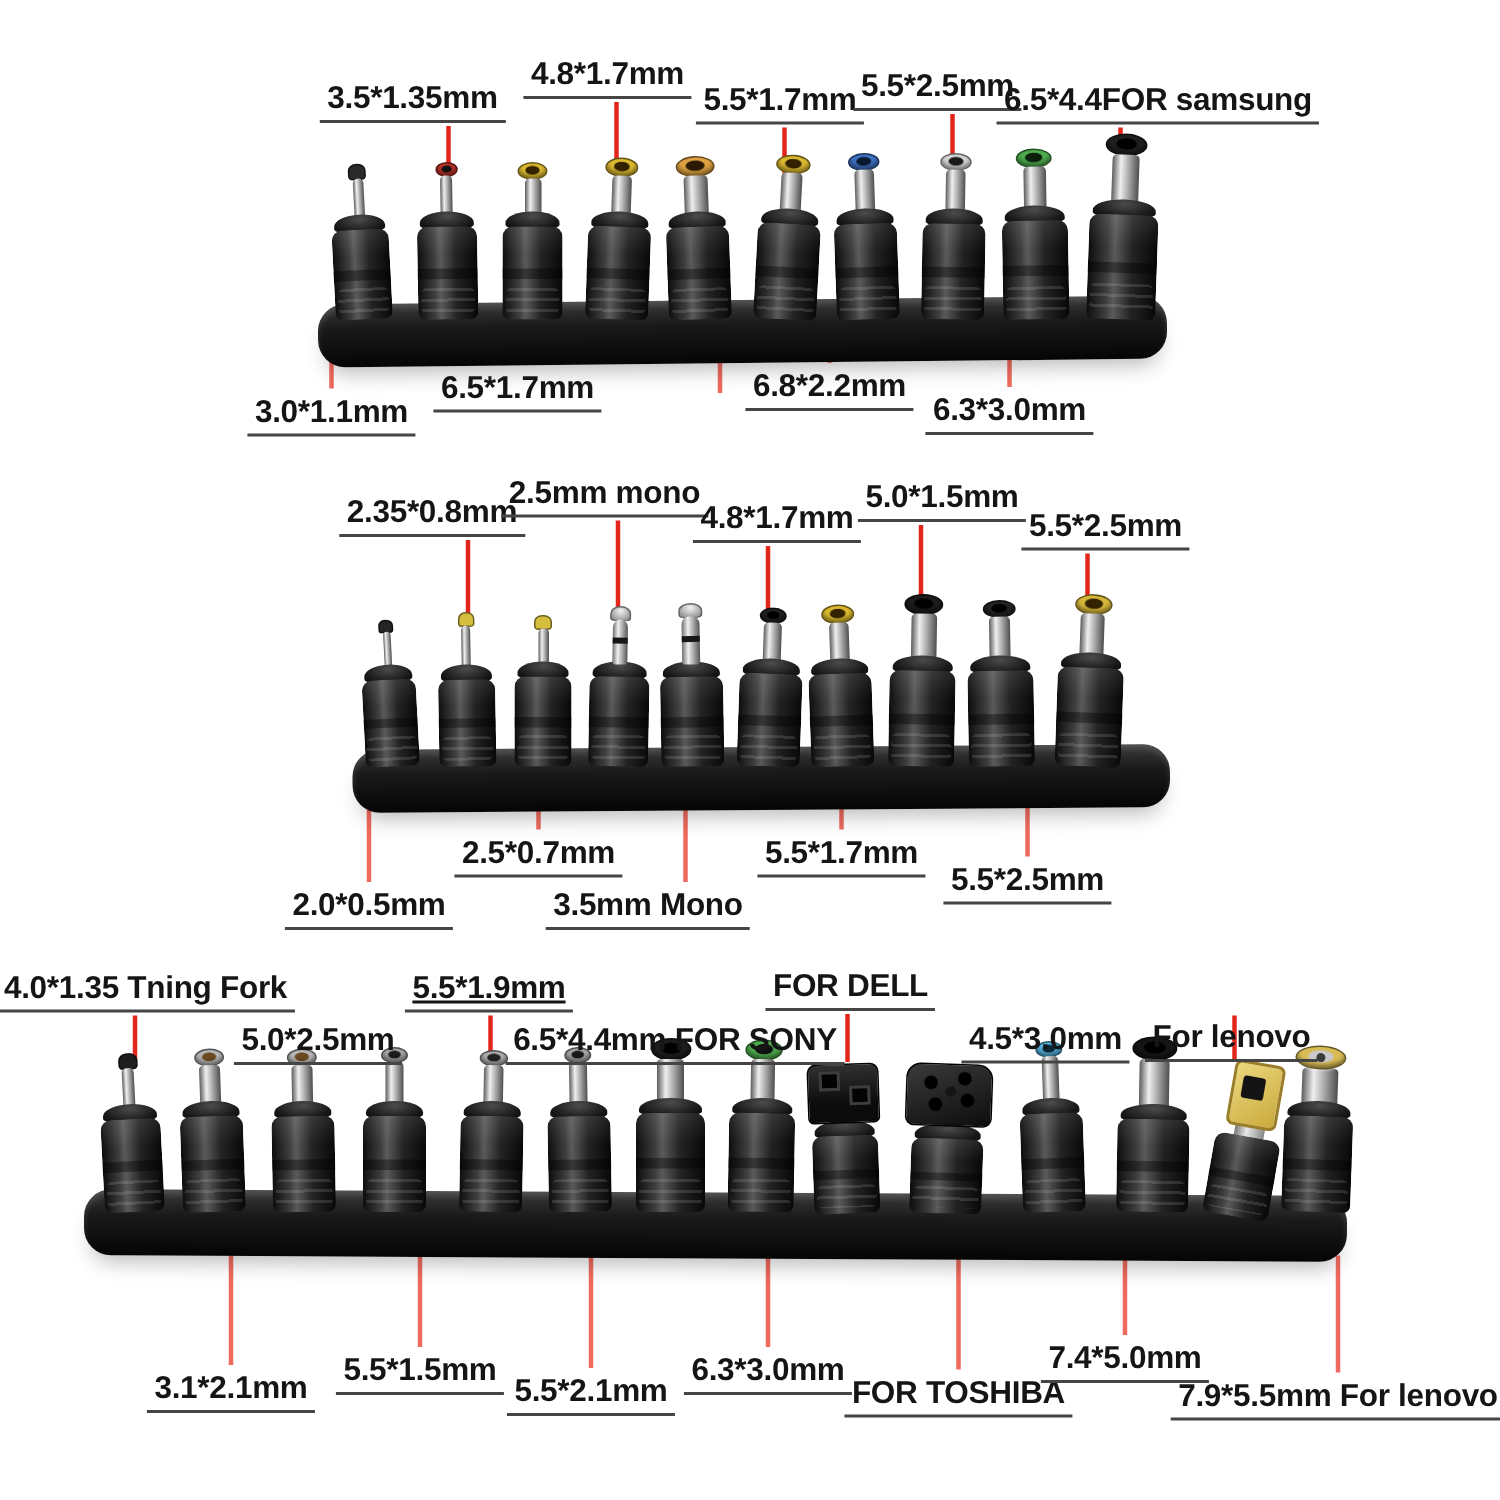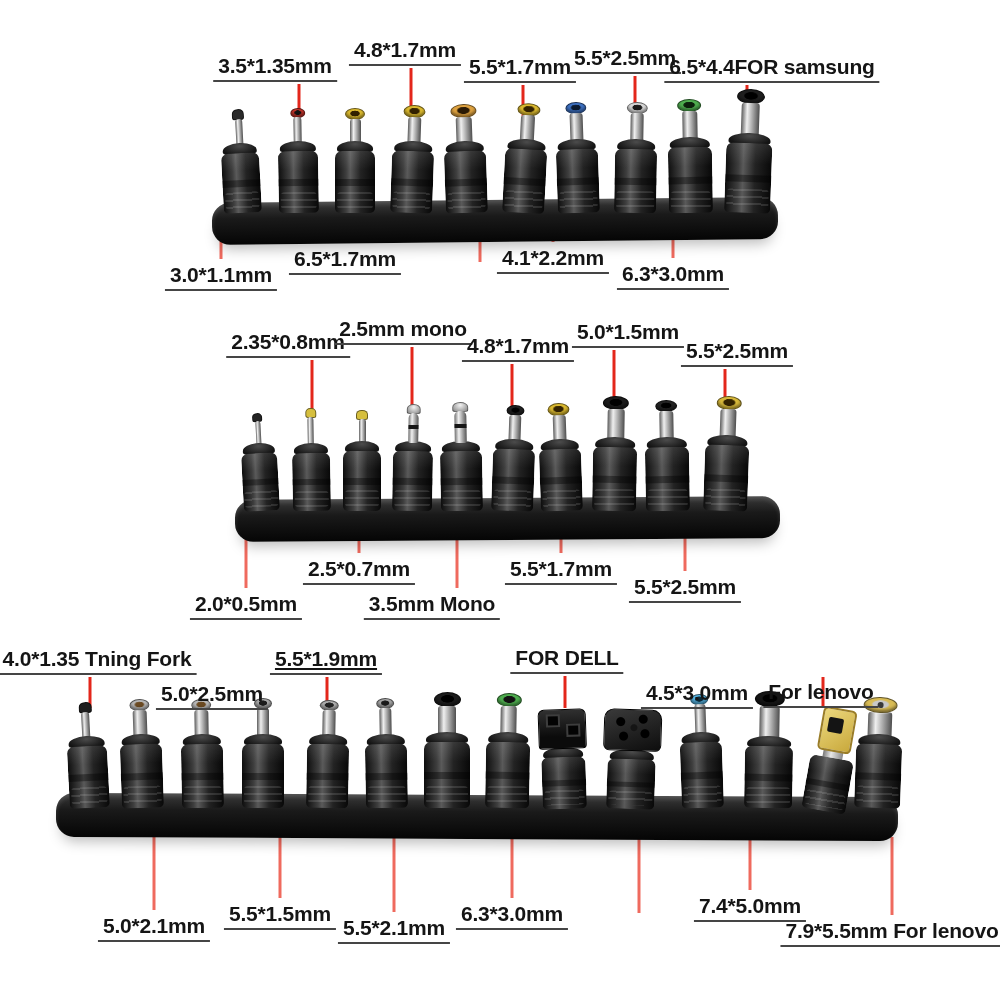--- a/index.html
+++ b/index.html
@@ -153,21 +153,21 @@
       <div class="collar" style="width: 42px; height: 12px;"></div>
       <div class="body" style="width: 46px; height: 70px;"></div>
     </div>
     <div class="label" style="left: 275px; top: 54px;">3.5*1.35mm</div>
     <div class="label" style="left: 405px; top: 38px;">4.8*1.7mm</div>
     <div class="label" style="left: 520px; top: 55px;">5.5*1.7mm</div>
     <div class="label" style="left: 625px; top: 46px;">5.5*2.5mm</div>
     <div class="label" style="left: 772px; top: 55px;">6.5*4.4FOR samsung</div>
     <div class="label" style="left: 221px; top: 263px;">3.0*1.1mm</div>
     <div class="label" style="left: 345px; top: 247px;">6.5*1.7mm</div>
-    <div class="label" style="left: 553px; top: 246px;">4.1*2.2mm</div>
+    <div class="label" style="left: 553px; top: 246px;">6.8*2.2mm</div>
     <div class="label" style="left: 673px; top: 262px;">6.3*3.0mm</div>
     <div class="strip" style="width: 545px; height: 42px; left: 235px; top: 498px; transform: rotate(-0.4deg); position: absolute;"></div>
     <div class="connector" style="left: 262px; top: 413px; transform: translateX(-50%) rotate(-3deg);">
       <div class="pin-cap" style="width: 8px; height: 7px; background: rgb(36, 36, 36);"></div>
       <div class="shaft" style="width: 5px; height: 24px;"></div>
       <div class="collar" style="width: 32px; height: 12px;"></div>
       <div class="body" style="width: 36px; height: 58px;"></div>
     </div>
     <div class="connector" style="left: 312px; top: 408px; transform: translateX(-50%) rotate(-1deg);">
       <div class="pin-cap" style="width: 9px; height: 8px; background: rgb(214, 191, 62);"></div>
@@ -313,22 +313,24 @@
       <div class="tip-ring" style="width: 32px; height: 14px; background: radial-gradient(at 50% 45%, rgb(201, 201, 201) 0px, rgb(201, 201, 201) 34%, rgb(217, 188, 85) 40%, rgb(217, 188, 85) 100%); position: relative;">
         <div class="center-pin"></div>
       </div>
       <div class="shaft" style="width: 24px; height: 24px;"></div>
       <div class="collar" style="width: 42px; height: 12px;"></div>
       <div class="body" style="width: 46px; height: 64px;"></div>
     </div>
     <div class="label" style="left: 97px; top: 647px;">4.0*1.35 Tning Fork</div>
     <div class="label" style="left: 212px; top: 682px;">5.0*2.5mm</div>
     <div class="label" style="left: 326px; top: 647px; text-decoration: underline;">5.5*1.9mm</div>
+    <div class="label" style="left: 450px; top: 682px;">6.5*4.4mm FOR SONY</div>
     <div class="label" style="left: 567px; top: 646px;">FOR DELL</div>
     <div class="label" style="left: 697px; top: 681px;">4.5*3.0mm</div>
     <div class="label" style="left: 821px; top: 680px;">For lenovo</div>
-    <div class="label" style="left: 154px; top: 914px;">5.0*2.1mm</div>
+    <div class="label" style="left: 154px; top: 914px;">3.1*2.1mm</div>
     <div class="label" style="left: 280px; top: 902px;">5.5*1.5mm</div>
     <div class="label" style="left: 394px; top: 916px;">5.5*2.1mm</div>
     <div class="label" style="left: 512px; top: 902px;">6.3*3.0mm</div>
+    <div class="label" style="left: 639px; top: 917px;">FOR TOSHIBA</div>
     <div class="label" style="left: 750px; top: 894px;">7.4*5.0mm</div>
     <div class="label" style="left: 892px; top: 919px;">7.9*5.5mm For lenovo</div>
   </div>
 
 </body></html>

